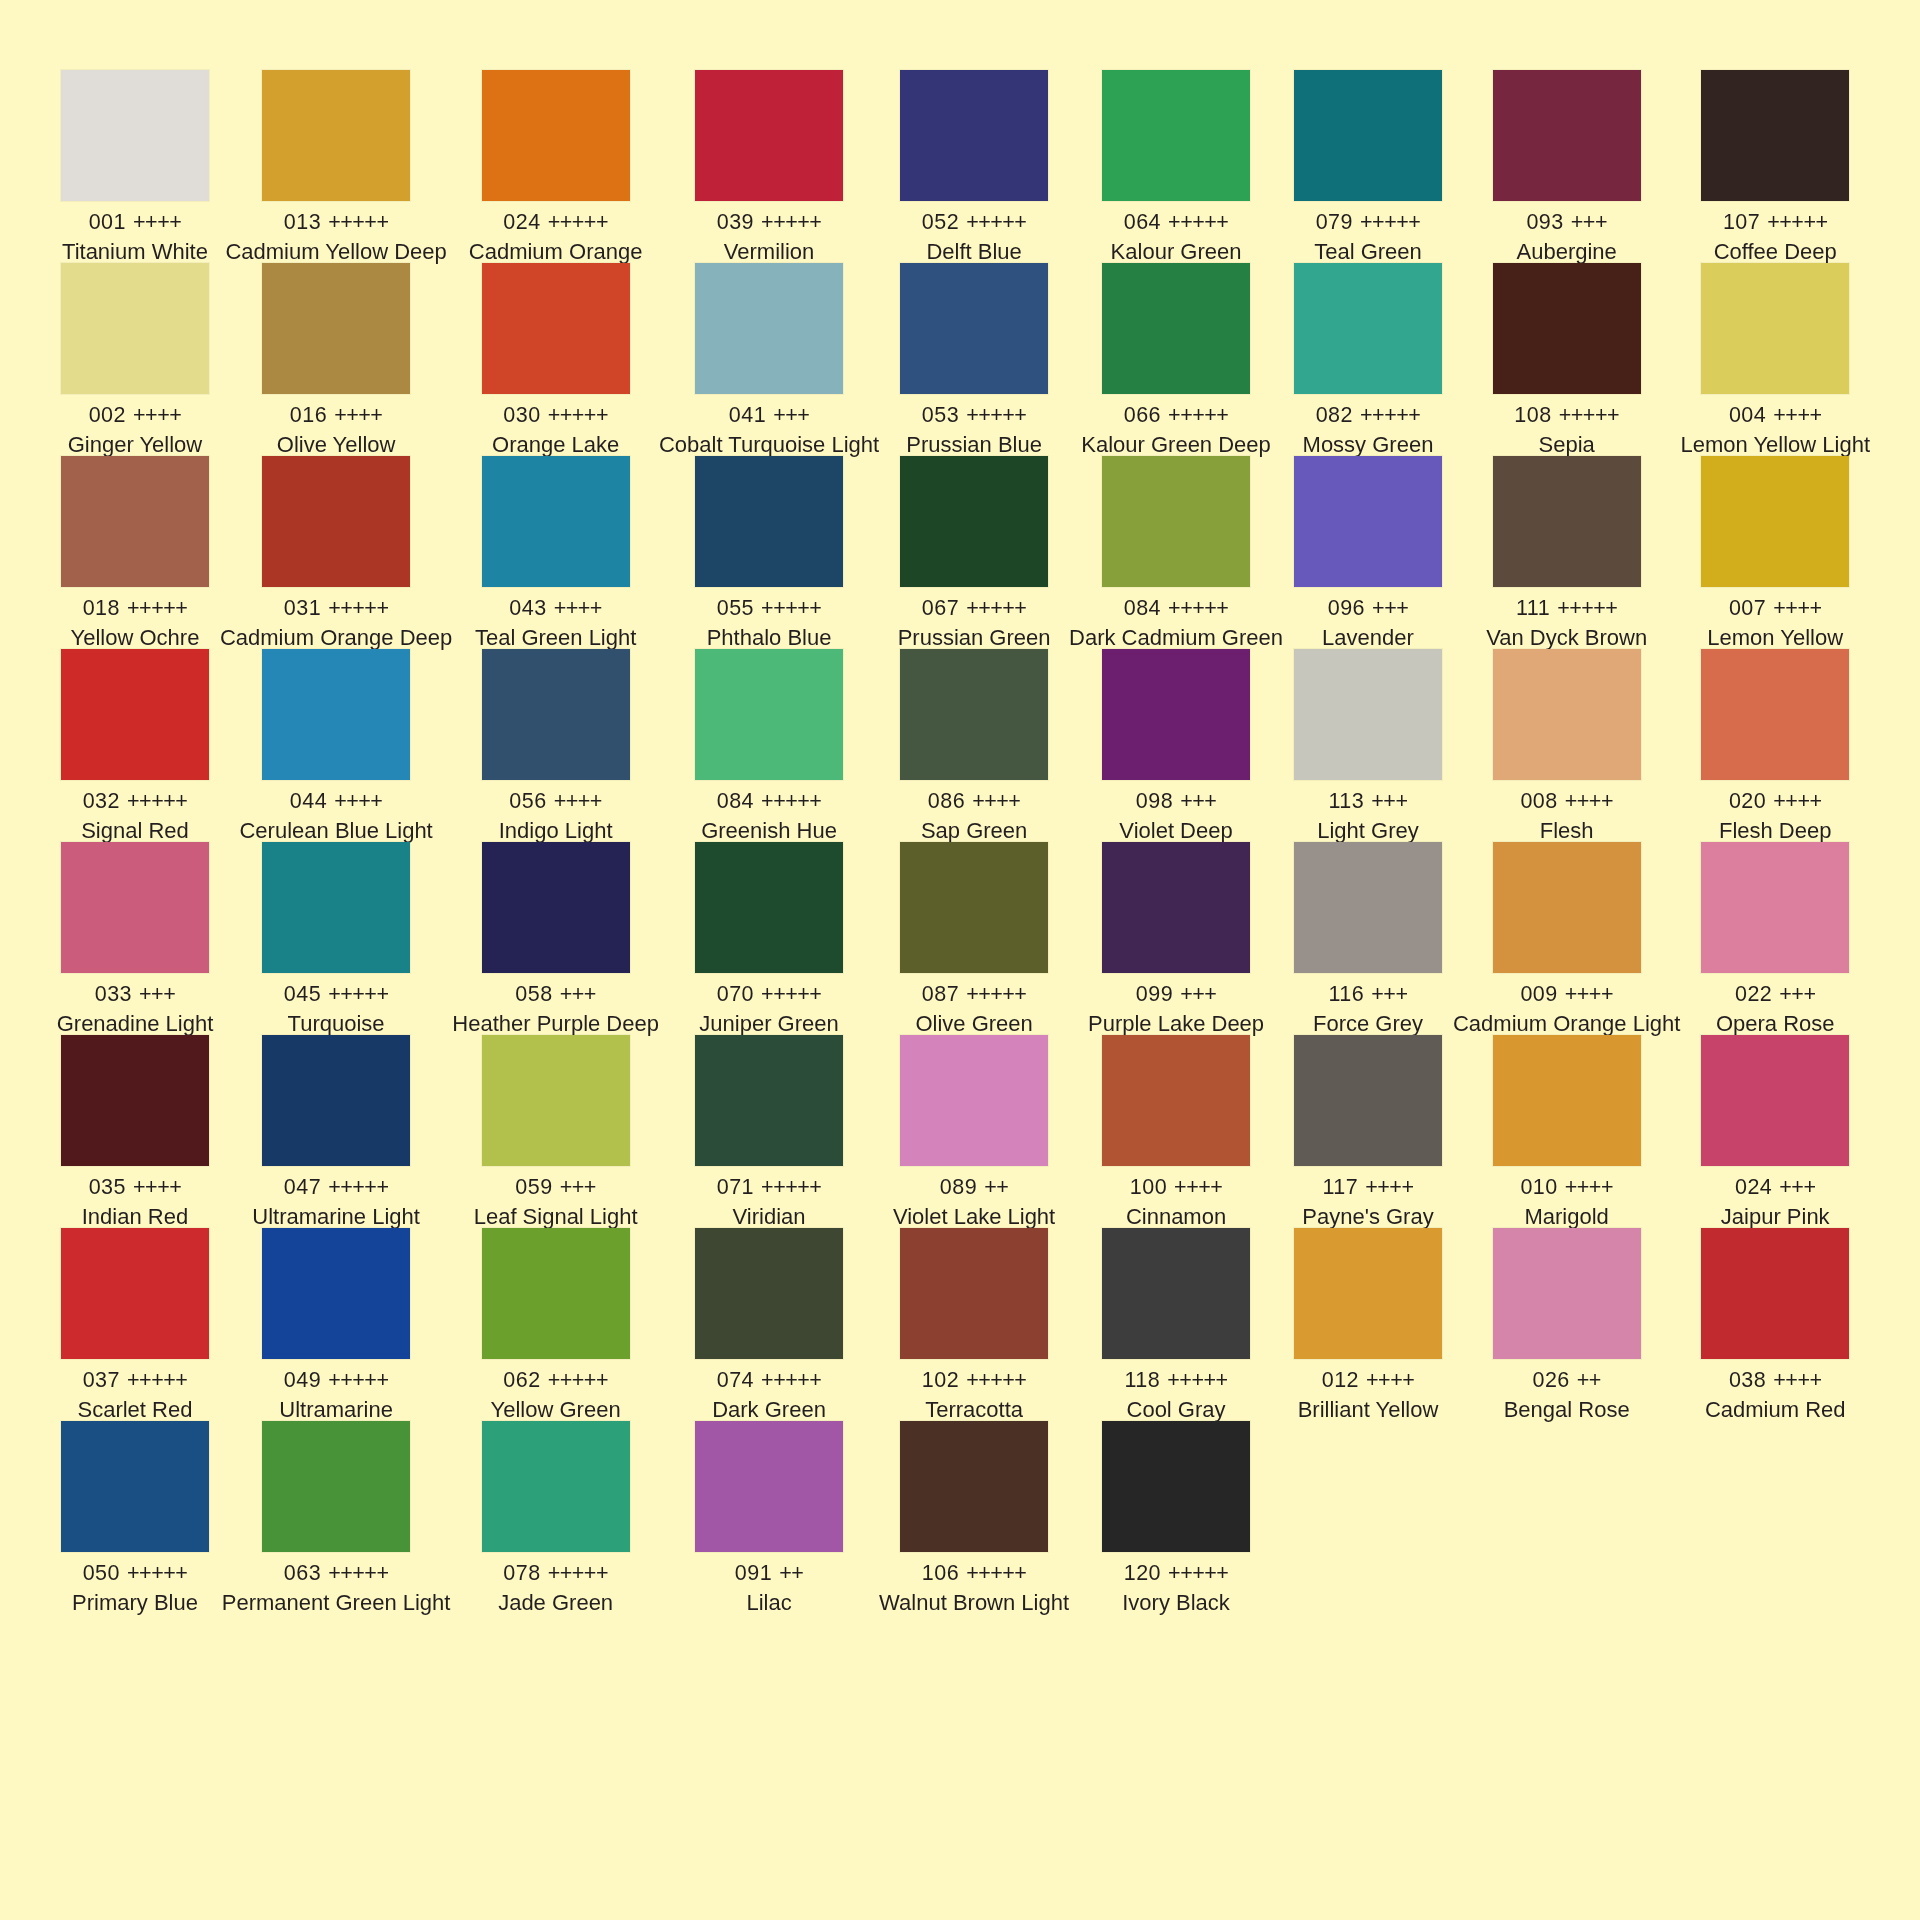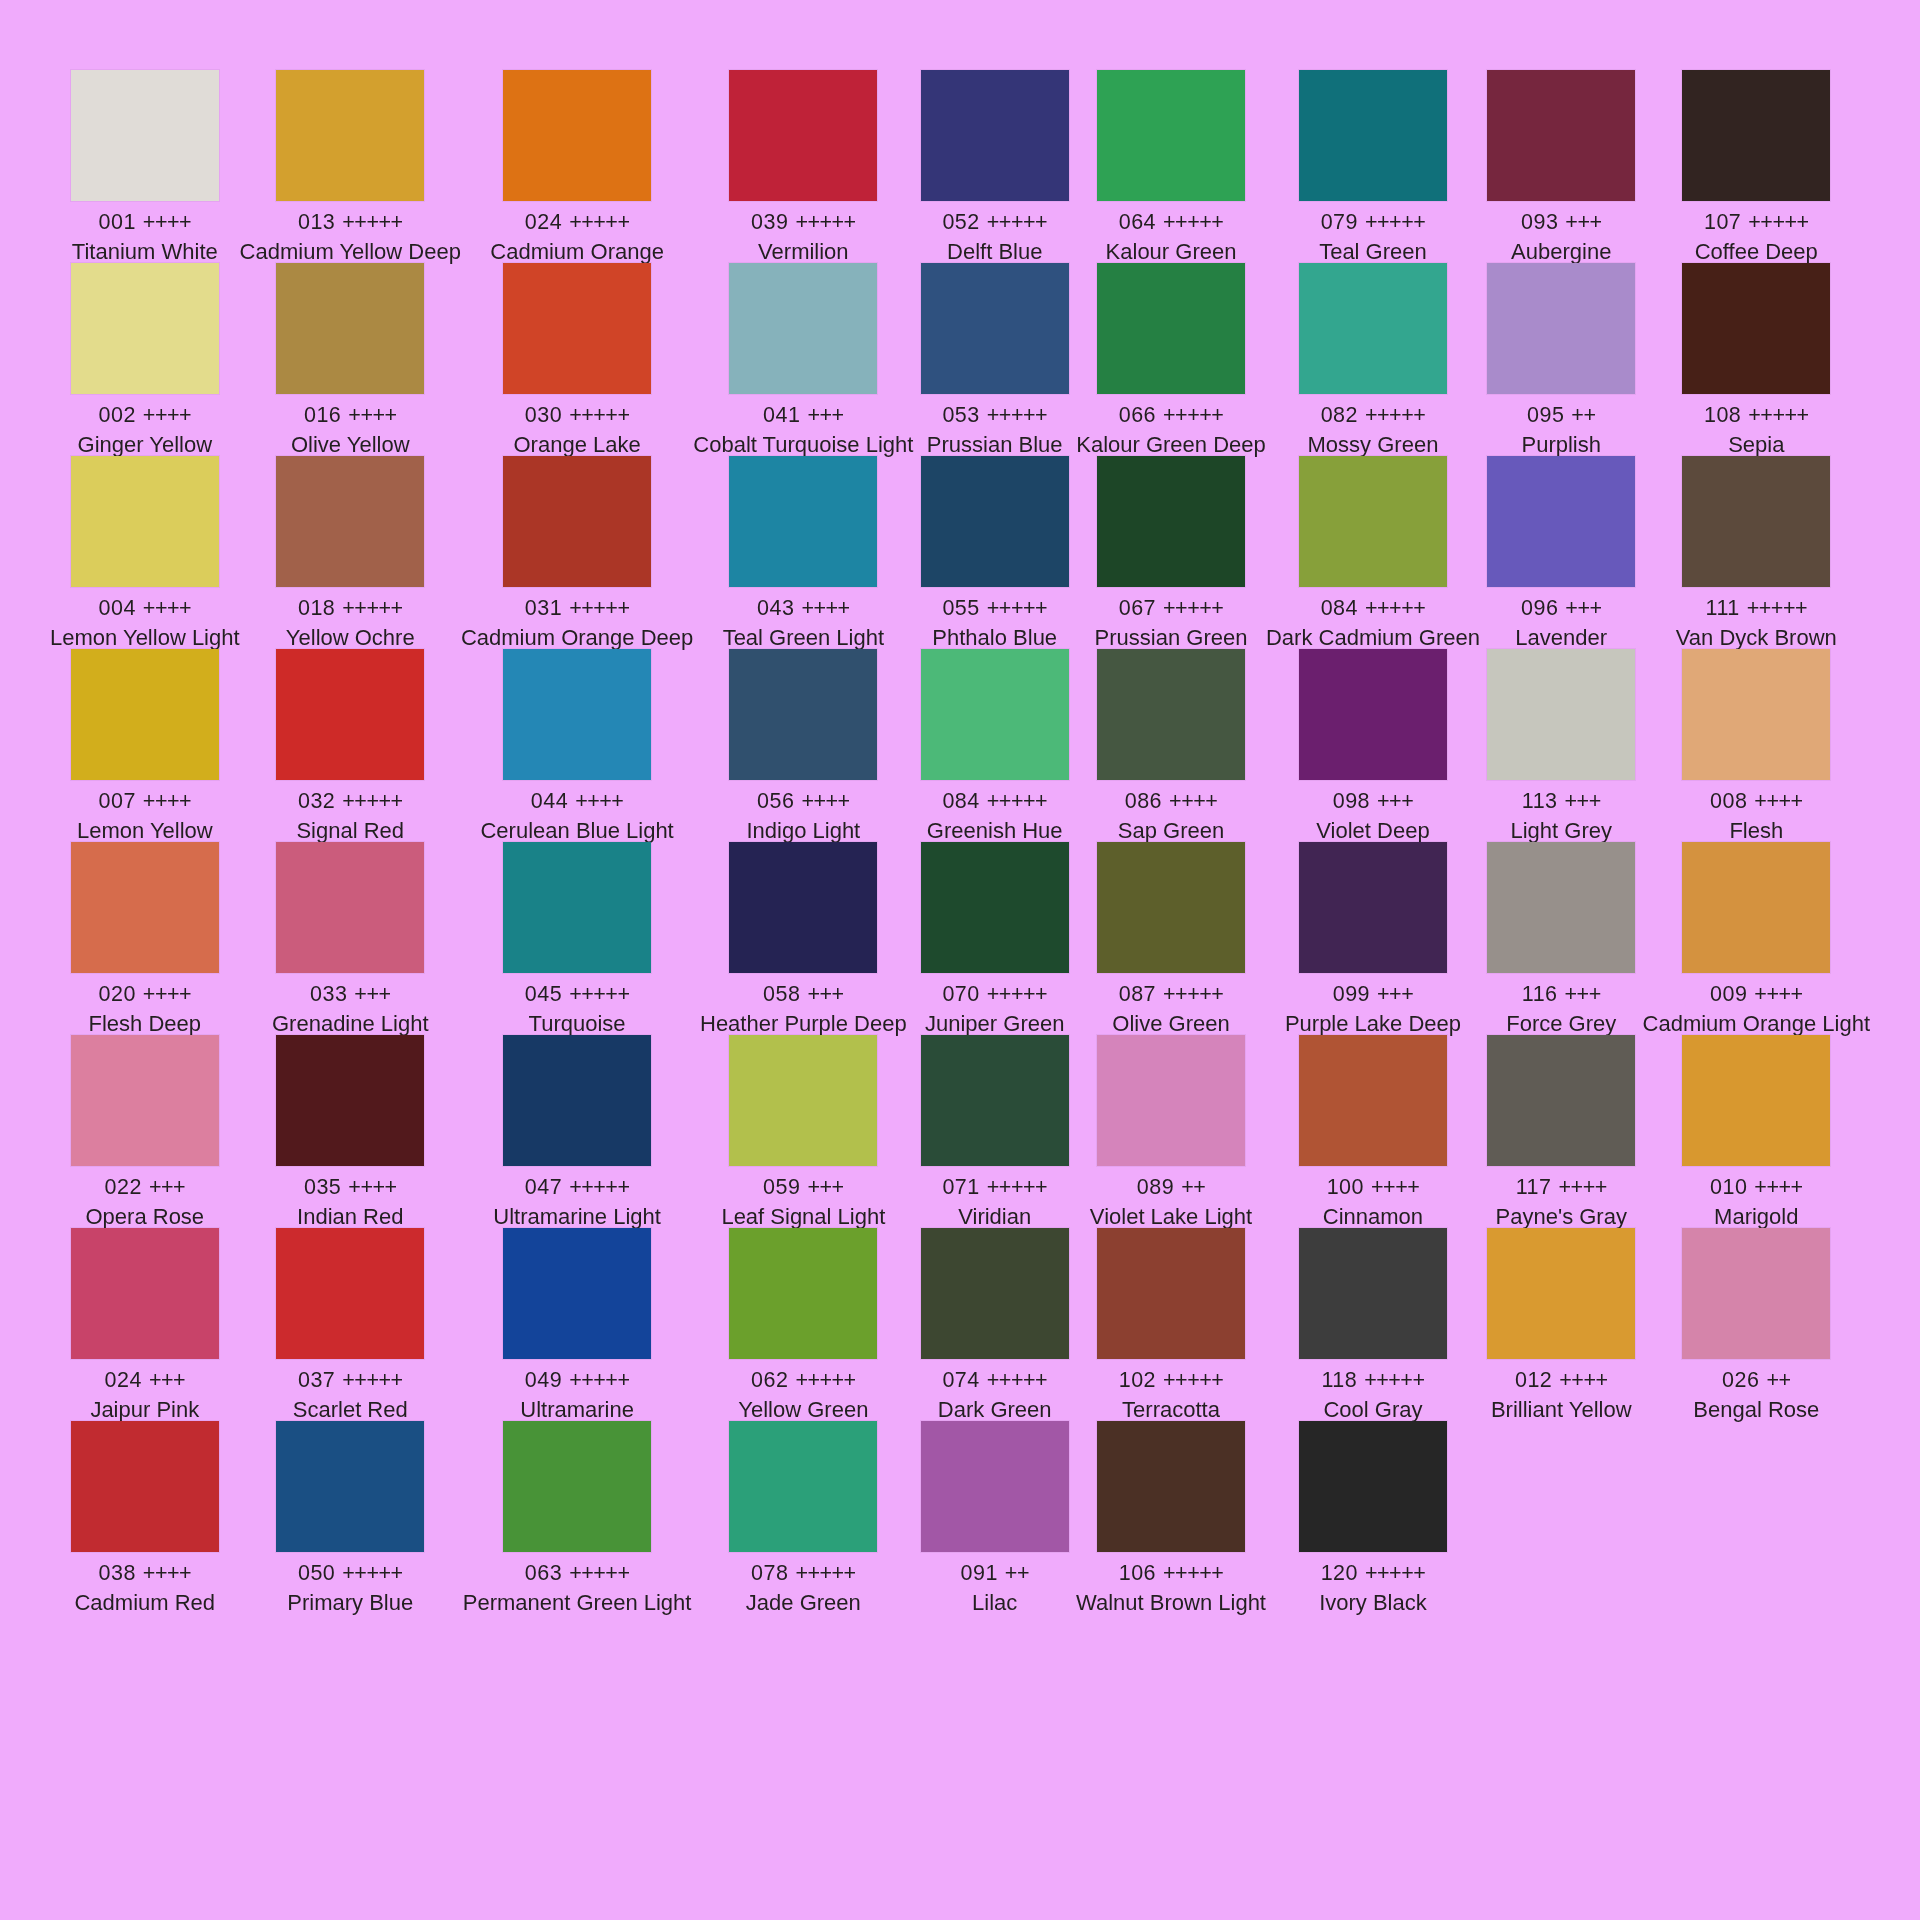--- a/index.html
+++ b/index.html
@@ -64,21 +64,21 @@
   .swatch-name {
     font-size: 22px;
     margin-top: 8px;
     white-space: nowrap;
     color: #231f20;
   }
 </style>
 </head>
 <body style="color: rgb(35, 31, 32);">
 
-<div id="chart-root" style="background: #f0abfc;">
+<div id="chart-root" style="background: #fef9c3;">
   <div class="swatch-grid" id="swatch-grid">
       <div class="swatch-cell">
         <div class="swatch-chip" style="background-color: rgb(224, 220, 215);"></div>
         <div class="swatch-meta">
           <div class="swatch-codeline"><span class="swatch-code">001</span><span class="swatch-rating">++++</span></div>
           <div class="swatch-name">Titanium White</div>
         </div>
       </div>
       <div class="swatch-cell">
         <div class="swatch-chip" style="background-color: rgb(211, 160, 46);"></div>
@@ -176,27 +176,20 @@
         <div class="swatch-meta">
           <div class="swatch-codeline"><span class="swatch-code">066</span><span class="swatch-rating">+++++</span></div>
           <div class="swatch-name">Kalour Green Deep</div>
         </div>
       </div>
       <div class="swatch-cell">
         <div class="swatch-chip" style="background-color: rgb(51, 166, 143);"></div>
         <div class="swatch-meta">
           <div class="swatch-codeline"><span class="swatch-code">082</span><span class="swatch-rating">+++++</span></div>
           <div class="swatch-name">Mossy Green</div>
-        </div>
-      </div>
-      <div class="swatch-cell">
-        <div class="swatch-chip" style="background-color: rgb(169, 139, 203);"></div>
-        <div class="swatch-meta">
-          <div class="swatch-codeline"><span class="swatch-code">095</span><span class="swatch-rating">++</span></div>
-          <div class="swatch-name">Purplish</div>
         </div>
       </div>
       <div class="swatch-cell">
         <div class="swatch-chip" style="background-color: rgb(71, 32, 23);"></div>
         <div class="swatch-meta">
           <div class="swatch-codeline"><span class="swatch-code">108</span><span class="swatch-rating">+++++</span></div>
           <div class="swatch-name">Sepia</div>
         </div>
       </div>
       <div class="swatch-cell">

